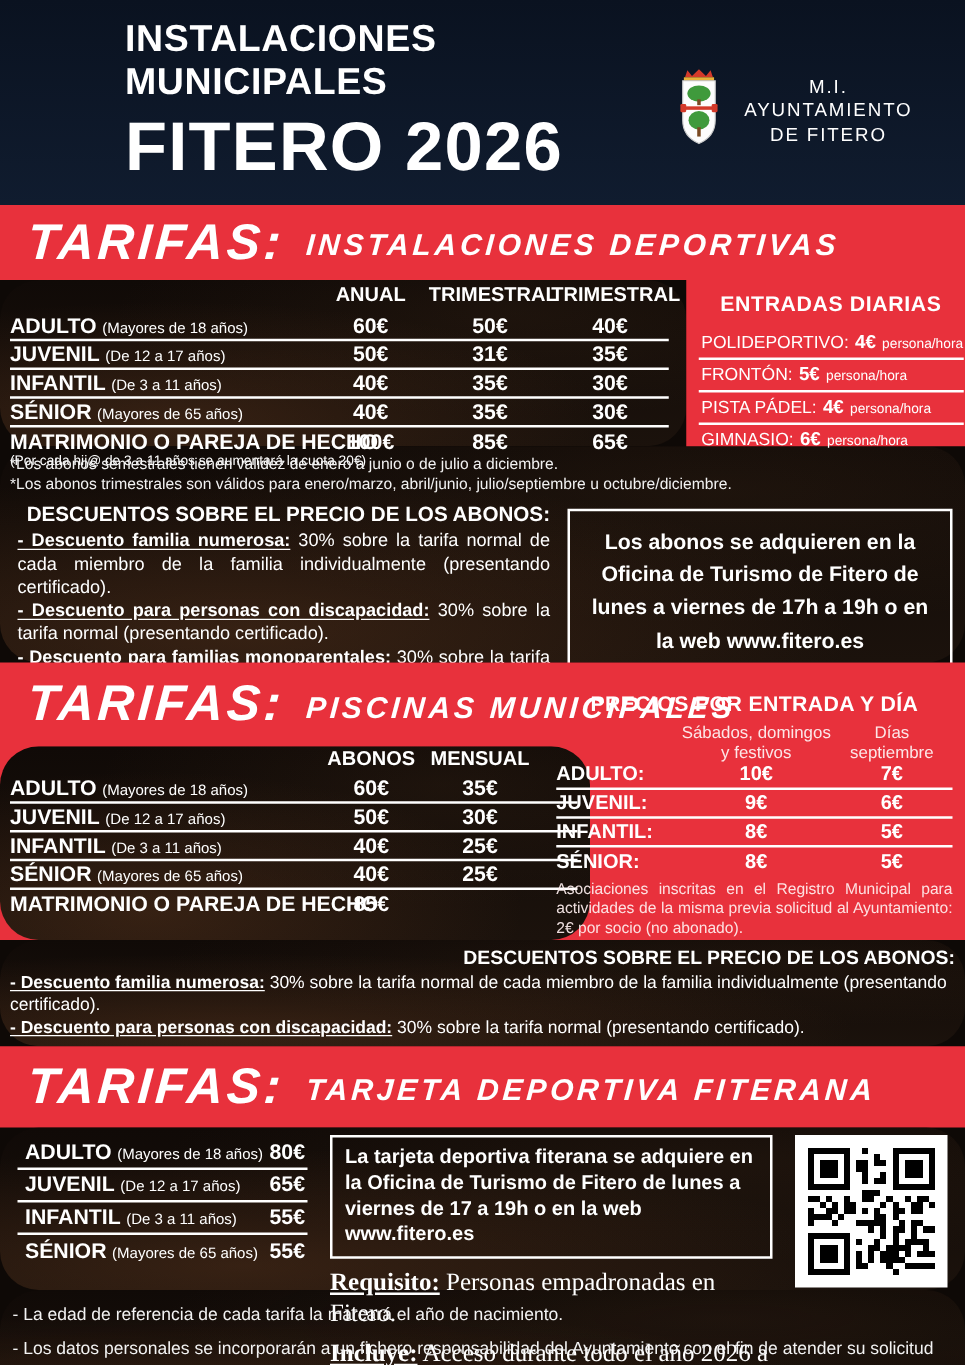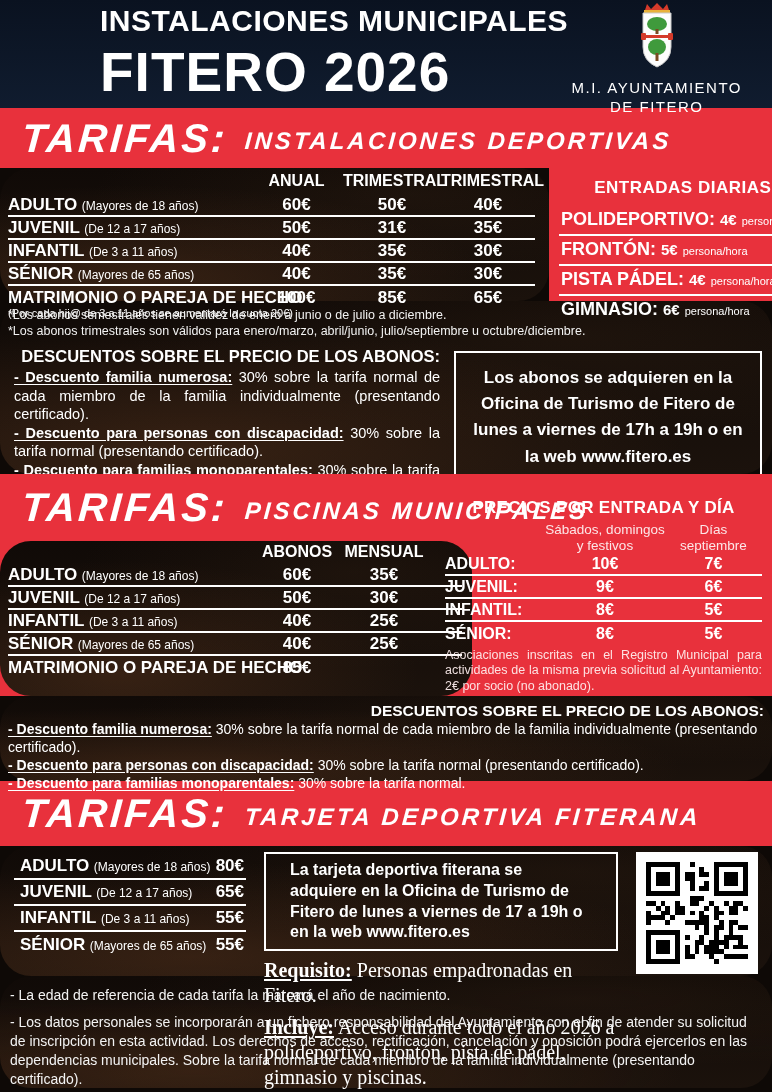--- a/index.html
+++ b/index.html
@@ -1,25 +1,25 @@
 <!DOCTYPE html>
 <html><head>
 <meta charset="utf-8">
 <style>
   * { margin:0; padding:0; box-sizing:border-box; }
   html,body { width:772px; }
   body { font-family:"Liberation Sans", sans-serif; color:#fff; background:#000; }
   .page { position:relative; width:772px; height:1092px; overflow:hidden; background:#0e0906; }
 
   
-  .hdr { height:108px; background:linear-gradient(180deg,#0a1220,#101c2f);
-         display:flex; align-items:center; justify-content:space-between; padding:0 30px 0 100px; }
+  .hdr { height:164px; background:linear-gradient(180deg,#0a1220,#101c2f);
+         display:flex; align-items:center; justify-content:center; padding:0 30px 0 100px; }
   .t1 { font-size:30px; font-weight:800; letter-spacing:.5px; }
   .t2 { font-size:55px; font-weight:800; letter-spacing:1px; margin-top:2px; }
-  .hdr-right { display:flex; flex-direction:column; align-items:center; margin-top:8px; }
+  .hdr-right { display:flex; align-items:center; margin-top:8px; }
   .org { font-size:15px; letter-spacing:1.5px; text-align:center; line-height:1.3; margin-top:6px;
          font-family:"Liberation Sans", sans-serif; }
 
   
   .band { background:#e8313c; display:flex; align-items:center; gap:18px; padding-left:22px; }
   .script-big { font-size:40px; font-weight:700; font-style:italic; letter-spacing:3px; transform:skewX(-4deg); }
   .script-small { font-size:24px; font-weight:700; font-style:italic; letter-spacing:3px; transform:skewX(-4deg); padding-top:6px; }
 
   .photo-dark { background:
       radial-gradient(ellipse at 25% 85%, rgba(130,75,40,.28), transparent 60%),
@@ -38,21 +38,21 @@
           border-bottom:2px solid #fff; min-height:23px; }
   .trow.last { border-bottom:none; }
   .rlabel { font-size:17px; font-weight:800; white-space:nowrap; }
   .rdetail { font-size:12px; font-weight:400; }
   .rval { font-size:17px; font-weight:800; text-align:center; }
   .subnote { font-size:11px; margin-top:-2px; }
 
   .ent-title { font-size:17px; font-weight:800; text-align:center; letter-spacing:.5px; margin-bottom:8px; }
   .ent-item { display:flex; align-items:baseline; gap:5px; padding:3px 0 4px 2px; border-bottom:2px solid #fff; }
   .ent-item.last { border-bottom:none; }
-  .ent-label { font-size:18px; font-weight:700; white-space:nowrap; }
+  .ent-label { font-size:14px; font-weight:400; white-space:nowrap; }
   .ent-price { font-size:15px; font-weight:800; }
   .ent-unit { font-size:11px; font-weight:400; }
 
   
   .notes1 { height:173px; padding:6px 8px 0 8px; }
   .footnote { font-size:12.5px; line-height:1.28; color:#f2f2f2; }
   .notes1-row { display:flex; margin-top:8px; gap:14px; }
   .desc1 { flex:0 0 432px; padding-left:6px; }
   .desc-title { font-size:16.5px; font-weight:700; margin-bottom:2px;text-align:right; }
   .desc-line { font-size:14.5px; line-height:1.28; text-align:justify; }
@@ -88,21 +88,21 @@
 
   
   .band3 { height:65px; }
   .s3 { height:130px; display:flex; padding:6px 14px 0 14px; gap:18px; }
   .s3-table { flex:0 0 232px; padding-top:2px; }
   .srow { display:flex; justify-content:space-between; align-items:center;
           border-bottom:2px solid #fff; min-height:26px; padding:0 2px 0 6px; }
   .srow.last { border-bottom:none; }
   .sval { font-size:17px; font-weight:800; }
   .s3-mid { flex:1; }
-  .infobox2 { border:2px solid #fff; padding:6px 24px; font-size:16px; font-weight:700; line-height:1.3; }
+  .infobox2 { border:2px solid #fff; padding:6px 10px; font-size:16px; font-weight:700; line-height:1.3; }
   .kv { font-size:20px; margin-top:7px; line-height:1.25;font-family:Liberation Serif, serif; }
   .kv .lead { font-weight:800; text-decoration:underline; text-underline-offset:2px; }
   .s3-qr { flex:0 0 122px; }
   .qr-box { width:122px; height:122px; background:#fff; padding:10px; }
 
   
   .footer { padding:10px 10px 0 10px; }
   .fnote { font-size:14px; line-height:1.35; color:#f3f3f3; margin-bottom:8px; }
 
   
@@ -290,21 +290,20 @@
         <div class="qval">5€</div>
       </div>
       <div class="pre-note">Asociaciones inscritas en el Registro Municipal para actividades de la misma previa solicitud al Ayuntamiento: 2€ por socio (no abonado).</div>
     </div>
   </div>
 
   <div class="desc2 photo-dark">
     <div class="desc-title">DESCUENTOS SOBRE EL PRECIO DE LOS ABONOS:</div>
     <p class="desc-line"><span class="lead">- Descuento familia numerosa:</span> <span>30% sobre la tarifa normal de cada miembro de la familia individualmente (presentando certificado).</span></p>
     <p class="desc-line"><span class="lead">- Descuento para personas con discapacidad:</span> <span>30% sobre la tarifa normal (presentando certificado).</span></p>
-    <p class="desc-line"><span class="lead">- Descuento para familias monoparentales:</span> <span>30% sobre la tarifa normal.</span></p>
   </div>
 
   <div class="band band3">
     <span class="script-big">TARIFAS:</span>
     <span class="script-small">TARJETA DEPORTIVA FITERANA</span>
   </div>
 
   <div class="s3 photo-dark">
     <div class="s3-table">
       <div class="srow">

